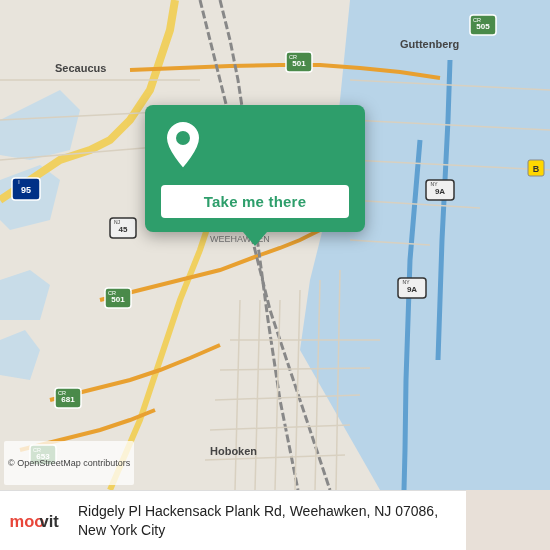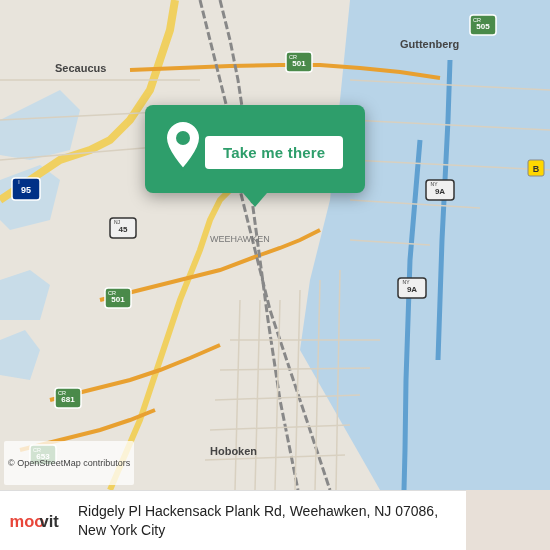--- a/index.html
+++ b/index.html
@@ -29,22 +29,21 @@
 
     
     #popup-card {
       position: absolute;
       top: 105px;
       left: 145px;
       width: 220px;
       background: #2e9e6b;
       border-radius: 8px;
       display: flex;
-      flex-direction: row;
-      align-items: center;
+      flex-direction: column;
       padding: 14px 16px 14px 16px;
       box-shadow: 0 4px 16px rgba(0,0,0,0.35);
       z-index: 10;
     }
 
     #pin-icon {
       width: 44px;
       height: 52px;
       margin-bottom: 8px;
     }

